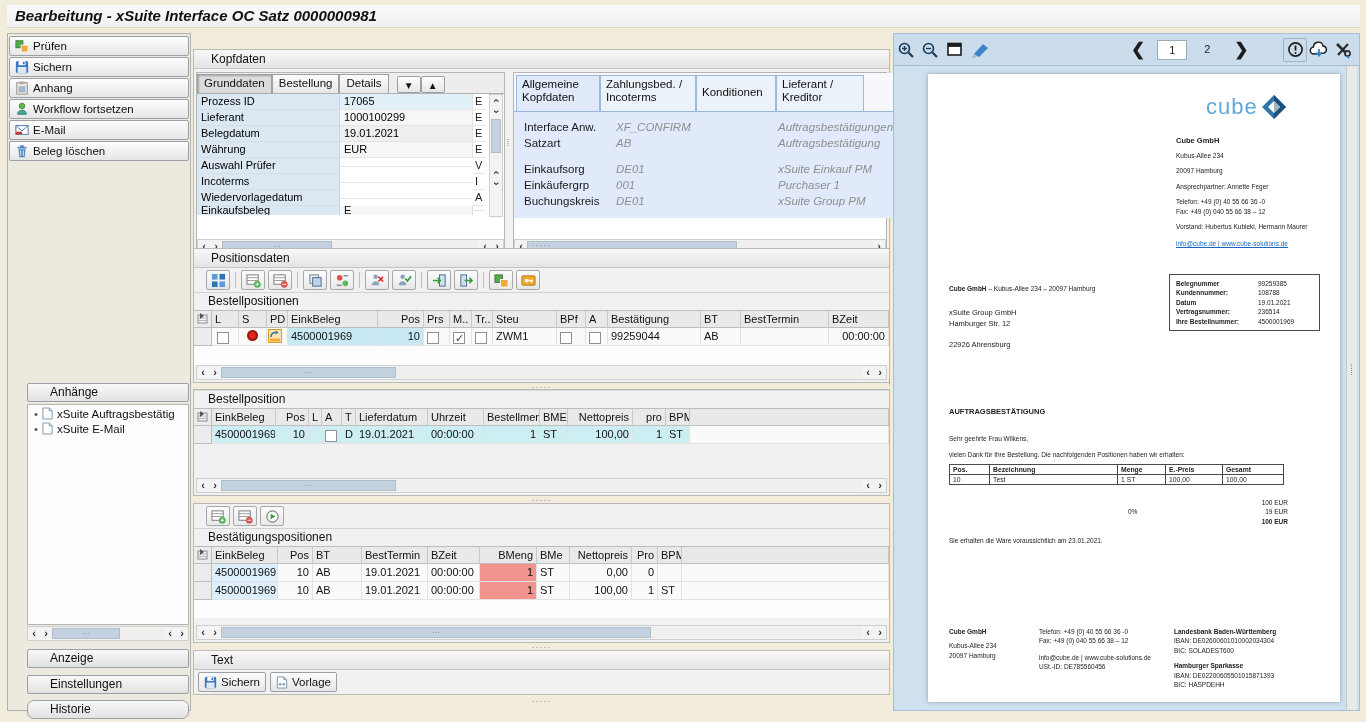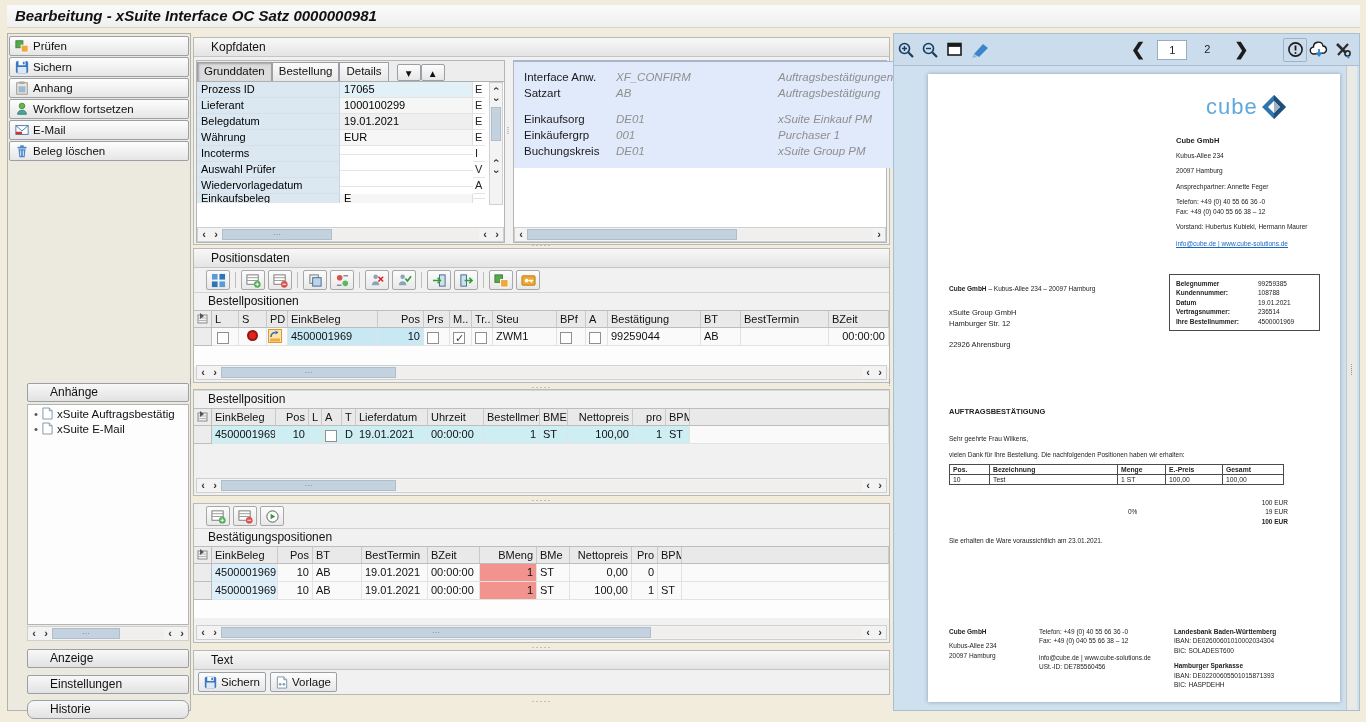--- a/index.html
+++ b/index.html
@@ -198,21 +198,21 @@
       <span class="sbch">›</span>
     </div>
     <div class="nesthead" style="margin-top:8px;">Anzeige</div>
     <div class="nesthead" style="margin-top:7px;">Einstellungen</div>
     <div class="nesthead" style="margin-top:6px;border-radius:7px;">Historie</div>
   </div>
 </div>
 
 <div class="abs" style="left:193px;top:33px;width:697px;height:678px;">
 
-  <div class="abs panel" style="left:0;top:4px;width:697px;height:208px;">
+  <div class="abs panel" style="left:0;top:16px;width:697px;height:208px;">
     <div class="phead">Kopfdaten</div>
 
     <div class="abs" style="left:2px;top:22px;width:309px;height:183px;background:#fff;border:1px solid #b5b5b5;">
       <div style="display:flex;align-items:flex-end;background:#ededed;border-bottom:1px solid #b0b0b0;padding-top:1px;">
         <div class="tab active">Grunddaten</div>
         <div class="tab">Bestellung</div>
         <div class="tab">Details</div>
         <div style="width:8px;"></div>
         <div class="btn" style="width:24px;height:17px;justify-content:center;">▾</div>
         <div class="btn" style="width:24px;height:17px;justify-content:center;">▴</div>
@@ -233,28 +233,28 @@
               <div class="klabel">Belegdatum</div>
               <div class="kval" style="background:#efefef;">19.01.2021</div>
               <div class="kclip">E</div>
             </div>
           <div class="krow">
               <div class="klabel">Währung</div>
               <div class="kval" style="background:#f6f6f6;">EUR</div>
               <div class="kclip">E</div>
             </div>
           <div class="krow">
+              <div class="klabel">Auswahl Prüfer</div>
+              <div class="kval" style="background:#efefef;"></div>
+              <div class="kclip">V</div>
+            </div>
+          <div class="krow">
               <div class="klabel">Incoterms</div>
               <div class="kval" style="background:#f6f6f6;"></div>
               <div class="kclip">I</div>
-            </div>
-          <div class="krow">
-              <div class="klabel">Auswahl Prüfer</div>
-              <div class="kval" style="background:#efefef;"></div>
-              <div class="kclip">V</div>
             </div>
           <div class="krow">
               <div class="klabel">Wiedervorlagedatum</div>
               <div class="kval" style="background:#efefef;"></div>
               <div class="kclip">A</div>
             </div>
           <div class="krow" style="height:9px;overflow:hidden;">
               <div class="klabel">Einkaufsbeleg</div>
               <div class="kval" style="background:#f6f6f6;">E</div>
               <div class="kclip"></div>
@@ -276,20 +276,26 @@
           </div>
         <span class="sbch">‹</span>
         <span class="sbch">›</span>
       </div>
     </div>
     <div class="abs grip" style="left:312px;top:90px;width:5px;">⁞</div>
 
     <div class="abs" style="left:319px;top:22px;width:374px;height:183px;background:#fff;border:1px solid #b5b5b5;">
       <div style="display:flex;">
         <div style="flex:1;">
+          <div style="display:flex;padding:2px 0 0 2px;background:#f6f8fb;">
+            <div class="dtab active" style="width:84px;">Allgemeine Kopfdaten</div>
+            <div class="dtab" style="width:96px;">Zahlungsbed. / Incoterms</div>
+            <div class="dtab" style="width:80px;padding-top:10px;">Konditionen</div>
+            <div class="dtab" style="width:88px;">Lieferant / Kreditor</div>
+          </div>
           <div style="background:#e0eafa;border-top:1px solid #9fb8d8;height:107px;padding:8px 12px 0 10px;">
             <div class="drow">
                 <div class="dlabel">Interface Anw.</div>
                 <div class="dcode">XF_CONFIRM</div>
                 <div class="dtext">Auftragsbestätigungen</div>
               </div>
             <div class="drow">
                 <div class="dlabel">Satzart</div>
                 <div class="dcode">AB</div>
                 <div class="dtext">Auftragsbestätigung</div>

